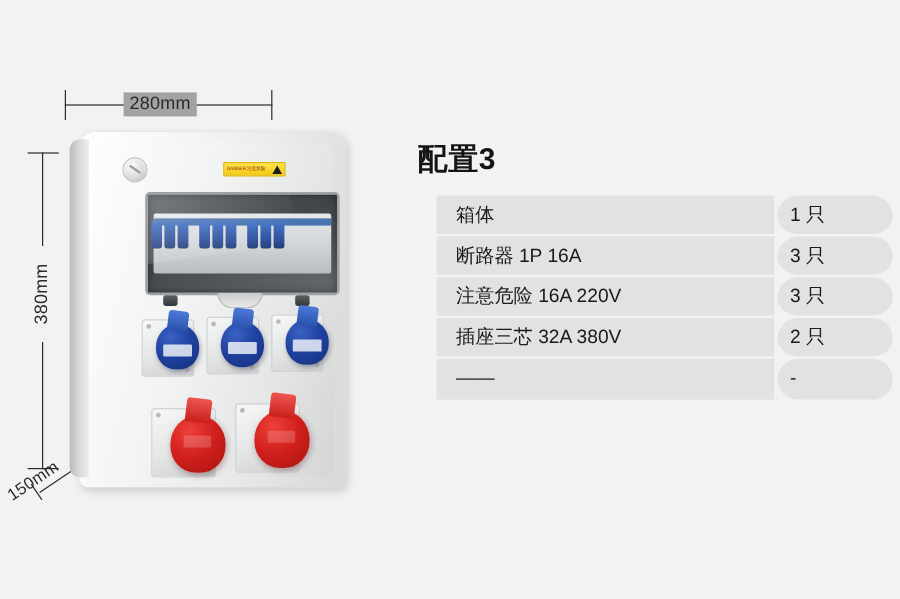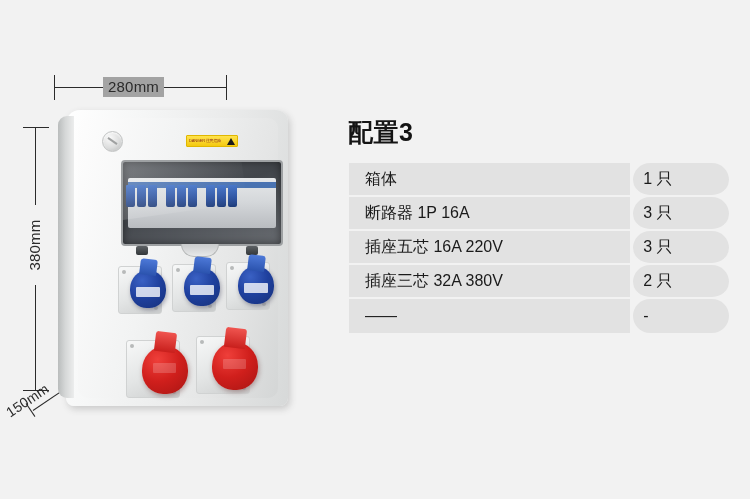--- a/index.html
+++ b/index.html
@@ -310,21 +310,21 @@
   #spec-title {
     position: absolute;
     left: 0; top: 116px;
     font-size: 25px;
     font-weight: bold;
     color: #141414;
     letter-spacing: .5px;
   }
   #spec-table {
     position: absolute;
-    left: 1px; top: 163px;
+    left: 16px; top: 163px;
     width: 380px;
     border-collapse: separate;
     border-spacing: 0;
   }
   #spec-table td {
     background: #e2e2e2;
     height: 34px;
     font-size: 16px;
     color: #1a1a1a;
     border-bottom: 2px solid #f2f2f2;
@@ -441,21 +441,21 @@
       <tbody>
         <tr>
           <td class="item">箱体</td>
           <td class="qty">1 只</td>
         </tr>
         <tr>
           <td class="item">断路器 1P  16A</td>
           <td class="qty">3 只</td>
         </tr>
         <tr>
-          <td class="item">插座五芯 16A 220V</td>
+          <td class="item">注意危险 16A 220V</td>
           <td class="qty">3 只</td>
         </tr>
         <tr>
           <td class="item">插座三芯 32A 380V</td>
           <td class="qty">2 只</td>
         </tr>
         <tr>
           <td class="item">——</td>
           <td class="qty">-</td>
         </tr>

